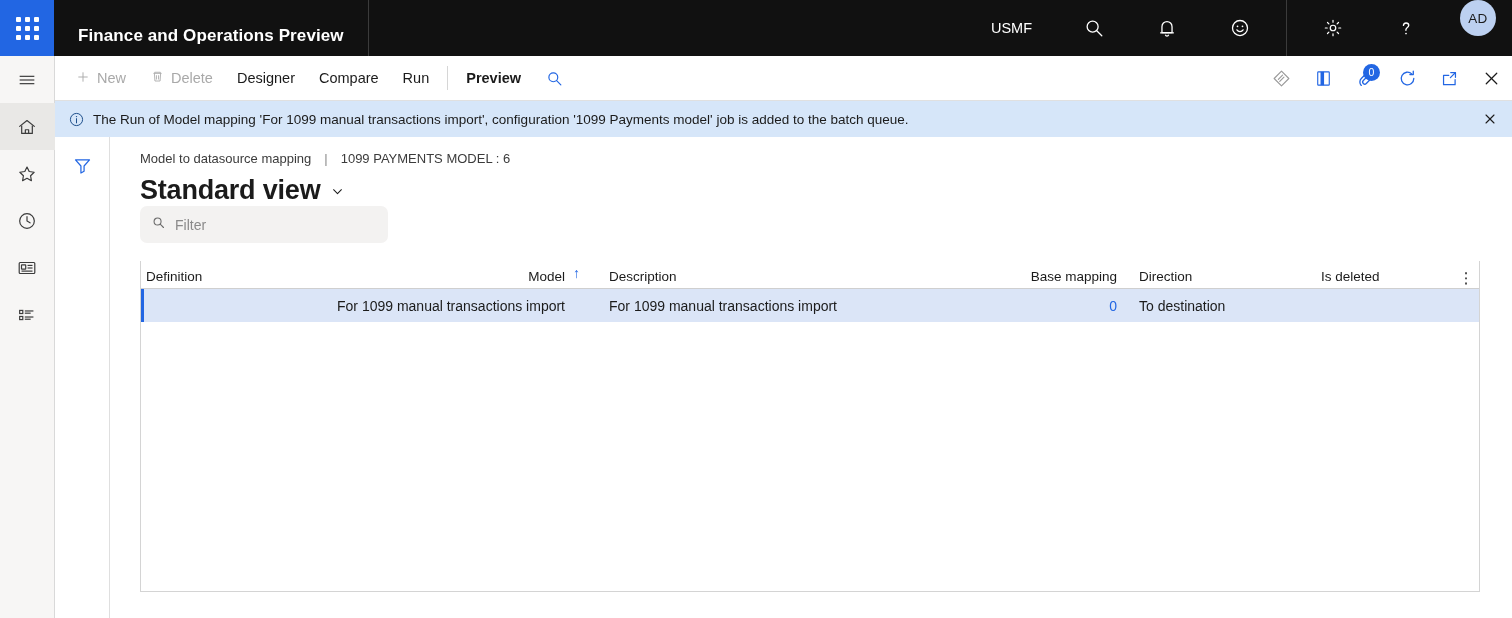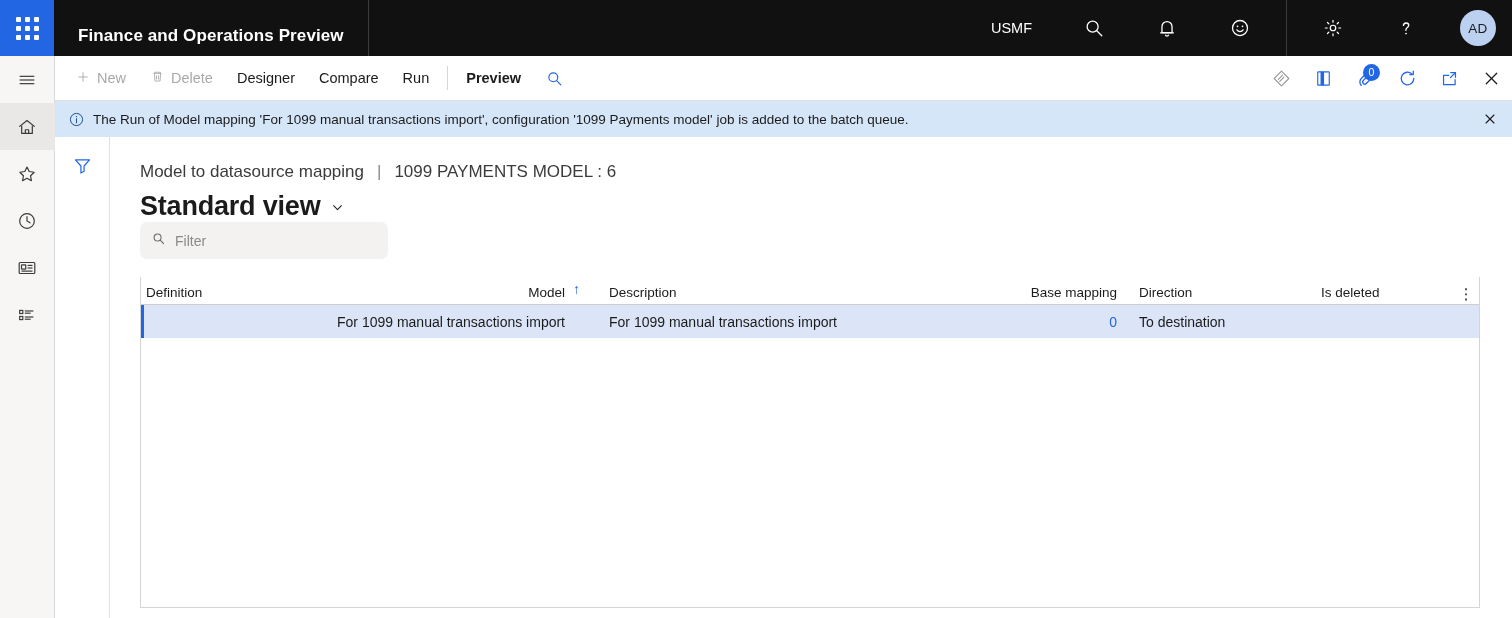--- a/index.html
+++ b/index.html
@@ -25,21 +25,21 @@
     display: grid; grid-template-columns: repeat(3, 5px);
     grid-template-rows: repeat(3, 5px); gap: 4px;
   }
   .waffle-grid i { display: block; width: 5px; height: 5px; background: #ffffff; border-radius: 1px; }
   .brand {
     display: flex; align-items: center; padding-left: 24px; padding-right: 24px;
     color: #ffffff; font-size: 17px; font-weight: bold; letter-spacing: .1px;
     border-right: 1px solid #3b3b3b; cursor: pointer;
   }
   .topbar-spacer { flex: 1; }
-  .top-right { display: flex; align-items: center; height: 56px; gap: 19px; }
+  .top-right { display: flex; height: 56px; gap: 19px; }
   .company {
     color: #ffffff; font-size: 14.5px; padding: 0 16px; height: 56px;
     display: flex; align-items: center; cursor: pointer;
   }
   .ticon {
     width: 54px; height: 56px; display: flex; align-items: center; justify-content: center;
     cursor: pointer; color: #ffffff;
   }
   .ticon svg { display: block; }
   .topdiv { width: 1px; height: 56px; background: #3b3b3b; }
@@ -114,21 +114,21 @@
     background: #ffffff; border-right: 1px solid #dfdfdf;
     display: flex; justify-content: center; padding-top: 11px;
   }
   .funnel-btn { width: 34px; height: 34px; display: flex; align-items: center; justify-content: center; cursor: pointer; }
 
   
   .content {
     position: absolute; top: 137px; left: 110px; width: 1402px; height: 481px;
     background: #ffffff; padding-left: 30px;
   }
-  .breadcrumb { display: flex; align-items: center; padding-top: 25px; font-size: 17px; color: #3b3b3b; }
+  .breadcrumb { display: flex; align-items: center; padding-top: 14px; font-size: 13px; color: #3b3b3b; }
   .bc-link { cursor: pointer; }
   .bc-pipe { margin: 0 13px; color: #8a8a8a; }
   .bc-current { color: #3b3b3b; }
   .page-title-row { display: flex; align-items: center; margin-top: 9px; cursor: pointer; }
   .page-title { font-size: 27px; font-weight: bold; color: #1b1b1b; letter-spacing: -.2px; }
   .title-chev { margin-left: 9px; margin-top: 6px; color: #1b1b1b; }
 
   .filterbox {
     margin-top: 0; width: 248px; height: 37px; background: #f3f2f1;
     display: flex; align-items: center; cursor: text; border-radius: 7px;

